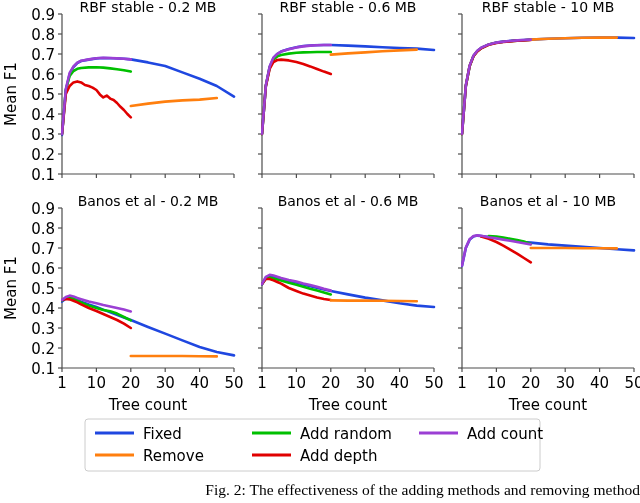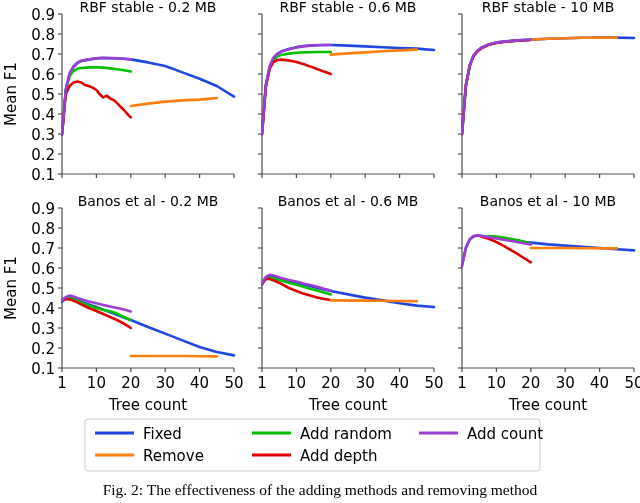--- a/index.html
+++ b/index.html
@@ -18,21 +18,21 @@
     position: absolute;
     left: 0; top: 0;
     width: 640px;
     height: 503px;
   }
   .caption {
     position: absolute;
     left: 0;
     top: 481px;
     width: 640px;
-    text-align: center;
+    text-align: right;
     font-family: "Liberation Serif", serif;
     font-size: 15.5px;
     color: #000;
     white-space: nowrap;
     line-height: 18px;
   }
   svg { display: block; }
   text { fill: #000; }
   .tick-label {
     font-family: "DejaVu Sans", sans-serif;

